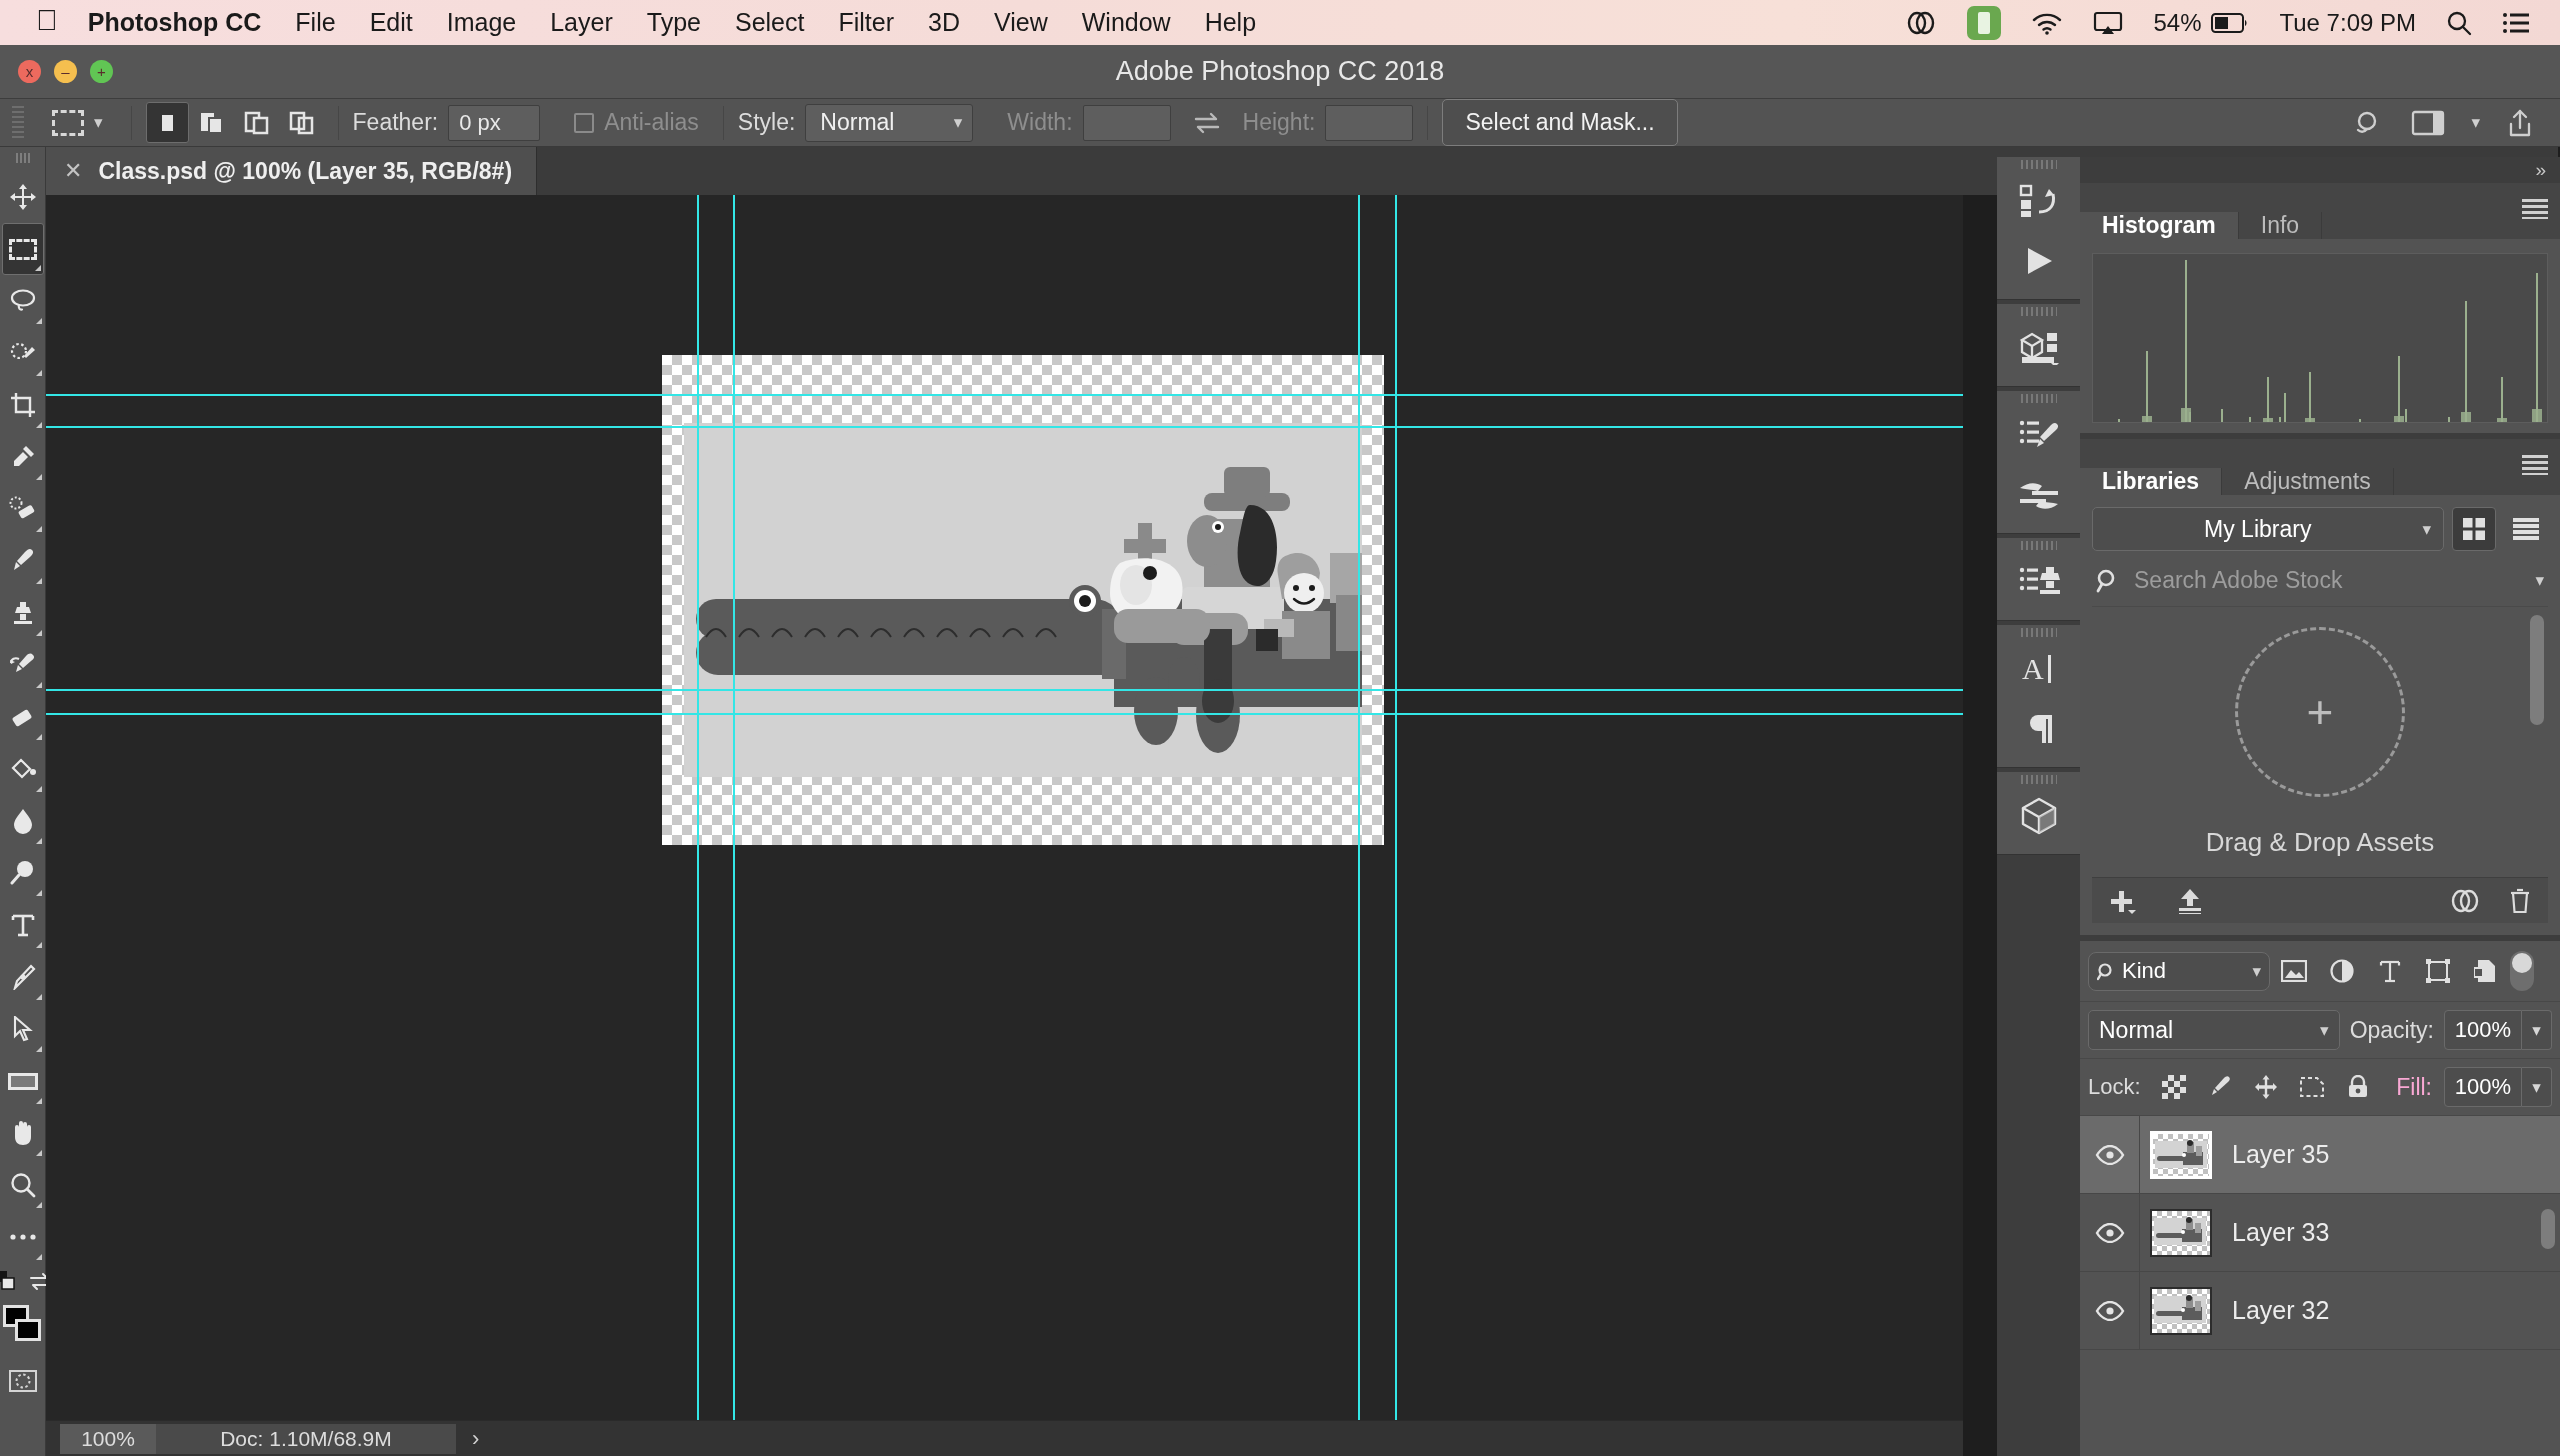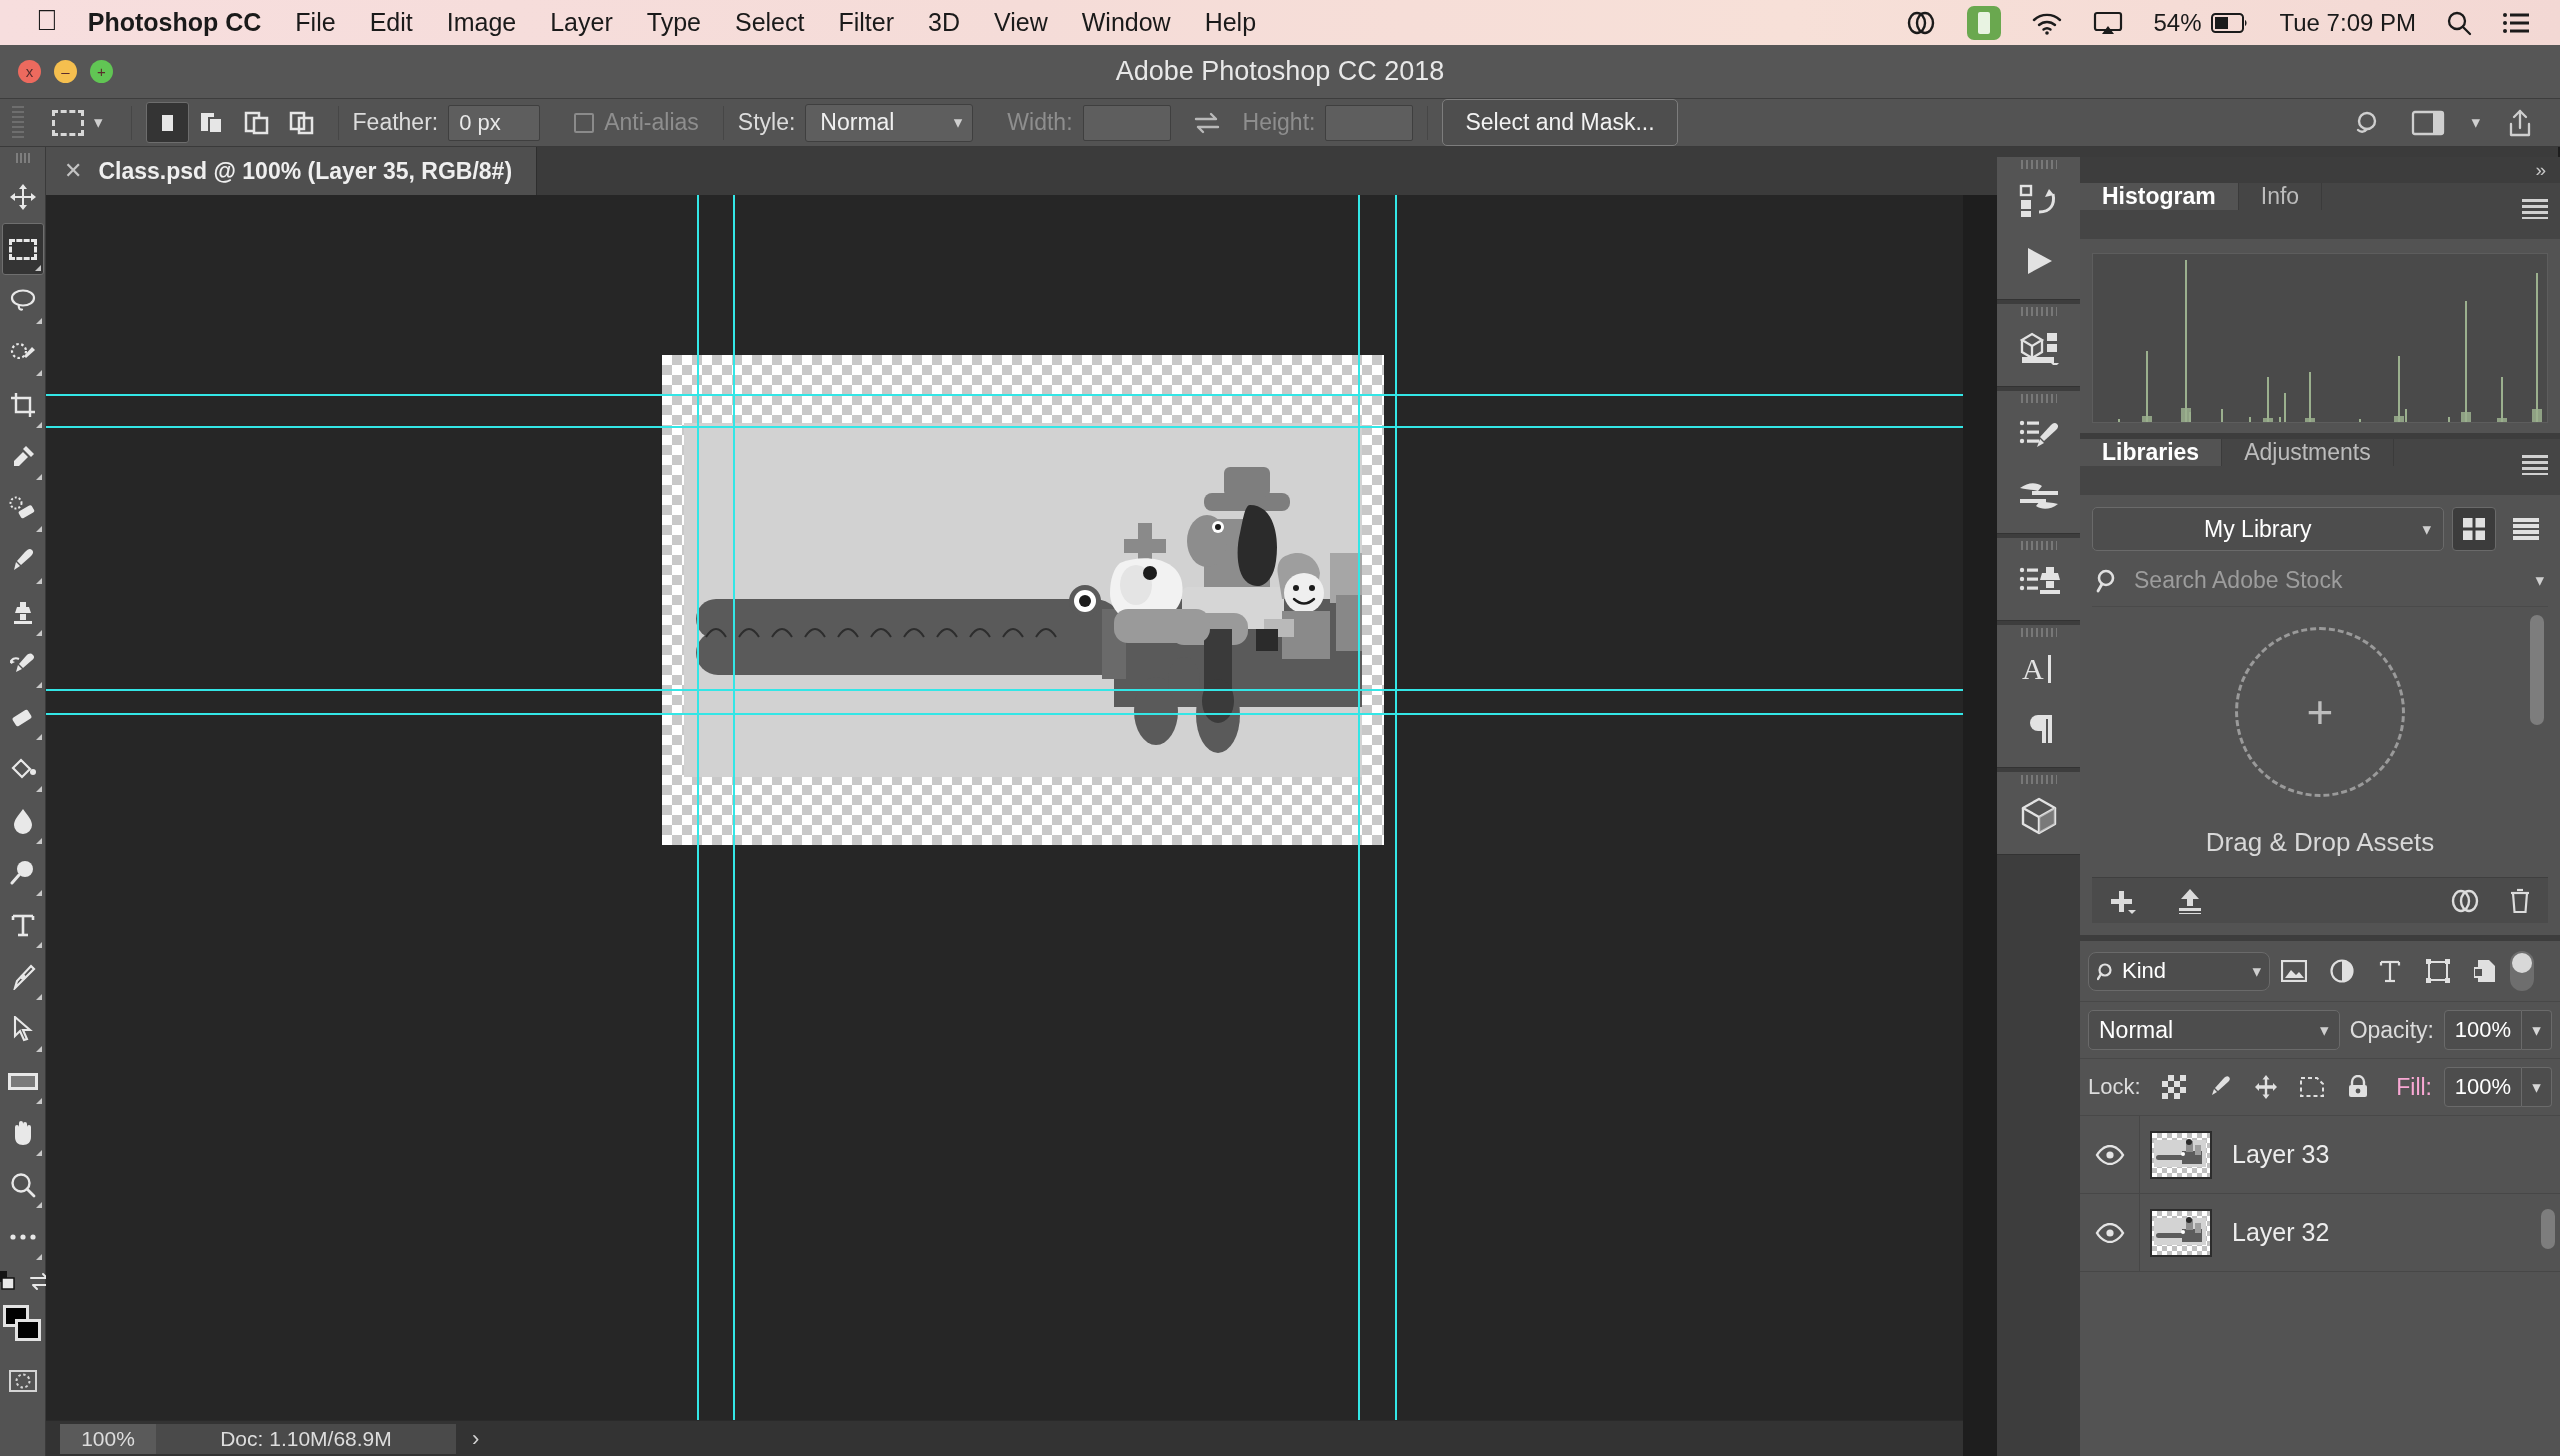--- a/index.html
+++ b/index.html
@@ -126,21 +126,21 @@
   .rail-grip { height: 14px; display:flex; align-items:center; justify-content:center; }
   .rail-grip i { display:block; width: 36px; height: 9px;
                  background-image: repeating-linear-gradient(to right, #787878 0 2px, transparent 2px 5px); }
   .rail-icon { height: 60px; display:flex; align-items:center; justify-content:center; }
 
   
   .rightcol { position: absolute; top: 157px; left: 2080px; width: 480px; height: 1299px; background: #3d3d3d; }
   .collapse-bar { height: 26px; background: #3d3d3d; display:flex; justify-content:flex-end; align-items:center; padding-right: 14px;
                   color:#c8c8c8; font-size: 19px; }
   .panel { background: #535353; }
-  .panel-tabs { display: flex; align-items: flex-start; height: 56px; background: #454545; position: relative; }
+  .panel-tabs { display: flex; align-items: flex-end; height: 56px; background: #454545; position: relative; }
   .ptab { display:flex; align-items:center; padding: 0 22px; font-size: 23px; color: #bcbcbc; background: #454545;
           border-right: 1px solid #3b3b3b; }
   .ptab.active { background: #535353; color: #ffffff; font-weight: bold; }
   .ptab-fill { flex: 1; background: #454545; }
   .pmenu { position:absolute; right: 12px; top: 16px; width: 26px; height: 20px;
            background-image: repeating-linear-gradient(to bottom, #d0d0d0 0 3px, transparent 3px 6px); }
 
   .hist-body { background: #535353; padding: 14px 12px 10px 12px; }
   .hist-box { position: relative; height: 170px; background: #4a4a4a; border: 1px solid #5d5d5d; overflow: hidden; }
   .spike { position: absolute; bottom: 0; width: 2px; background: #9bb08e; }
@@ -1066,20 +1066,41 @@
               </svg>
           </span>
           <span style="margin-left:auto;color:#f9a8d4;font-size:23px;margin-right:8px">Fill:</span>
           <span style="display:flex">
             <span class="numfield">100%</span>
             <span class="numstep">▾</span>
           </span>
         </div>
 
         <div id="layer-list">
+            <div class="layer-item selected">
+              <div class="eye-cell">
+                <svg width="30" height="20" viewBox="0 0 30 20">
+                  <path d="M15 1C7 1 2 10 2 10s5 9 13 9 13-9 13-9-5-9-13-9z" fill="none" stroke="#e4e4e4" stroke-width="2.4"></path>
+                  <circle cx="15" cy="10" r="3.6" fill="#e4e4e4"></circle>
+                </svg>
+              </div>
+              <div class="thumb sel">
+                <div class="chk"></div>
+                <svg width="56" height="42" viewBox="0 0 56 42" style="position:absolute;inset:0">
+                  <rect x="2" y="7" width="52" height="27" fill="#d3d3d3"></rect>
+                  <rect x="4" y="22" width="30" height="5" rx="2.5" fill="#5c5c5c"></rect>
+                  <rect x="30" y="18" width="20" height="13" fill="#5c5c5c"></rect>
+                  <rect x="34" y="8" width="7" height="11" fill="#8d8d8d"></rect>
+                  <circle cx="37" cy="9" r="3" fill="#2b2b2b"></circle>
+                  <rect x="43" y="12" width="6" height="10" fill="#9e9e9e"></rect>
+                  <circle cx="31" cy="21" r="2" fill="#ffffff"></circle>
+                </svg>
+              </div>
+              <div class="layer-name">Layer 35</div>
+            </div>
             <div class="layer-item">
               <div class="eye-cell">
                 <svg width="30" height="20" viewBox="0 0 30 20">
                   <path d="M15 1C7 1 2 10 2 10s5 9 13 9 13-9 13-9-5-9-13-9z" fill="none" stroke="#e4e4e4" stroke-width="2.4"></path>
                   <circle cx="15" cy="10" r="3.6" fill="#e4e4e4"></circle>
                 </svg>
               </div>
               <div class="thumb">
                 <div class="chk"></div>
                 <svg width="56" height="42" viewBox="0 0 56 42" style="position:absolute;inset:0">

